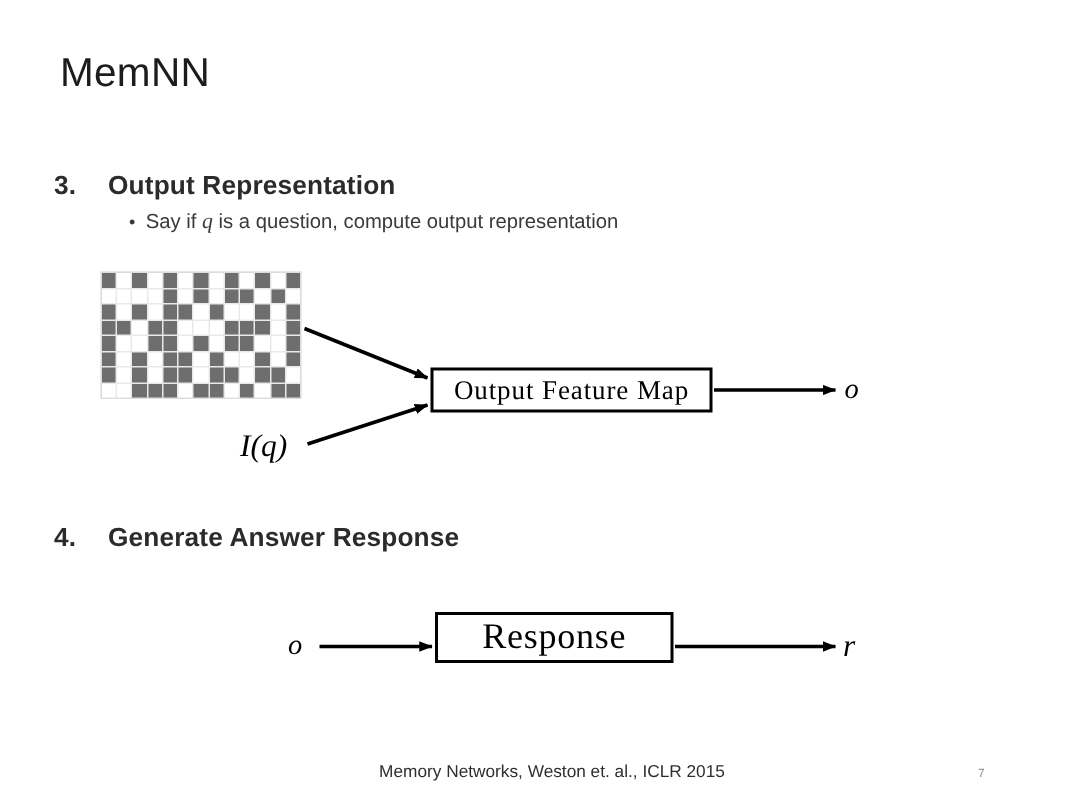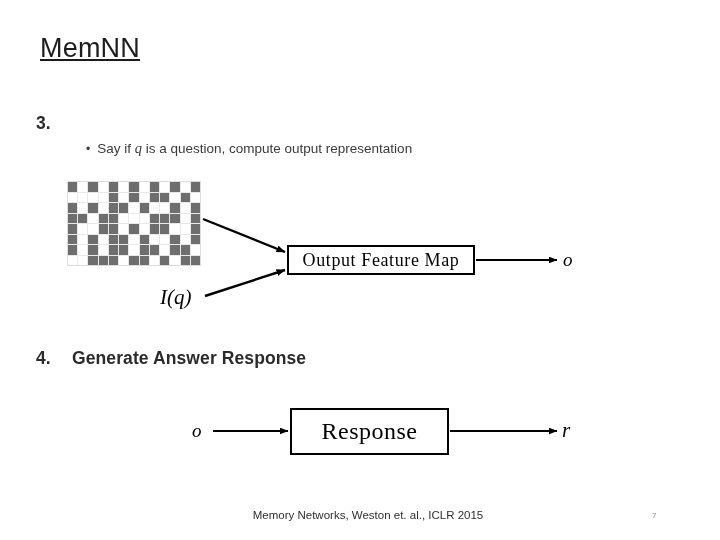--- a/index.html
+++ b/index.html
@@ -19,21 +19,20 @@
   
   #slide-title {
     position: absolute;
     left: 40px;
     top: 33px;
     font-size: 27px;
     font-weight: 400;
     letter-spacing: 0.2px;
     color: #1c1c1c;
     font-family: "Liberation Sans", sans-serif;
-    text-decoration: underline;
   }
 
   
   .step {
     position: absolute;
     display: flex;
     align-items: baseline;
     font-size: 17.5px;
     font-weight: 700;
     color: #2b2b2b;
@@ -117,21 +116,21 @@
     top: 245px;
     width: 188px;
     height: 30px;
     font-size: 18px;
     letter-spacing: 0.6px;
   }
   #response-box {
     left: 290px;
     top: 408px;
     width: 159px;
-    height: 47px;
+    height: 34px;
     font-size: 24px;
     letter-spacing: 0.5px;
   }
 
   
   .math-label {
     position: absolute;
     font-family: "Liberation Serif", serif;
     font-style: italic;
     color: #000000;
@@ -162,20 +161,21 @@
     font-family: "Liberation Sans", sans-serif;
   }
 </style>
 </head>
 <body>
 
 <div id="slide-title">MemNN</div>
 
 <div class="step" id="step-3">
   <span class="step-number">3.</span>
+  <span class="step-label">Output Representation</span>
 </div>
 
 <div id="bullet-row">
   <span id="bullet-marker">•</span>
   <span id="bullet-text">
     <span>Say if </span><span class="var">q</span><span> is a question, compute output representation</span>
   </span>
 </div>
 
 <div class="step" id="step-4">

